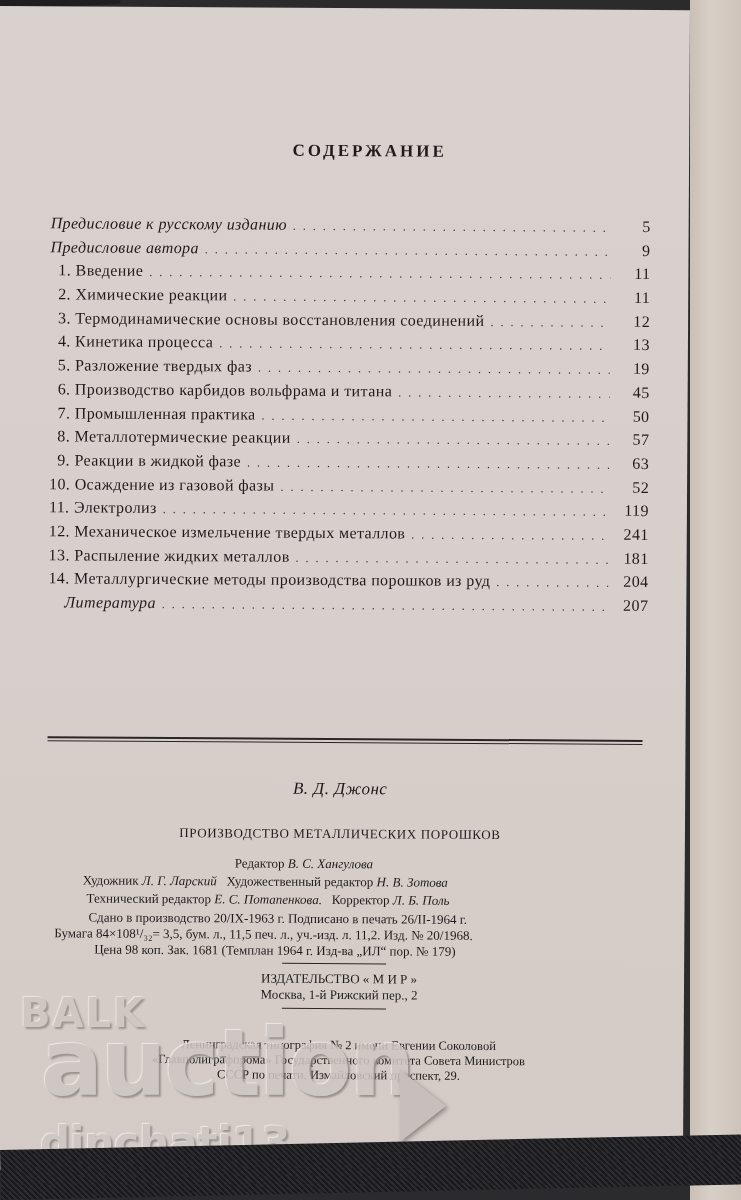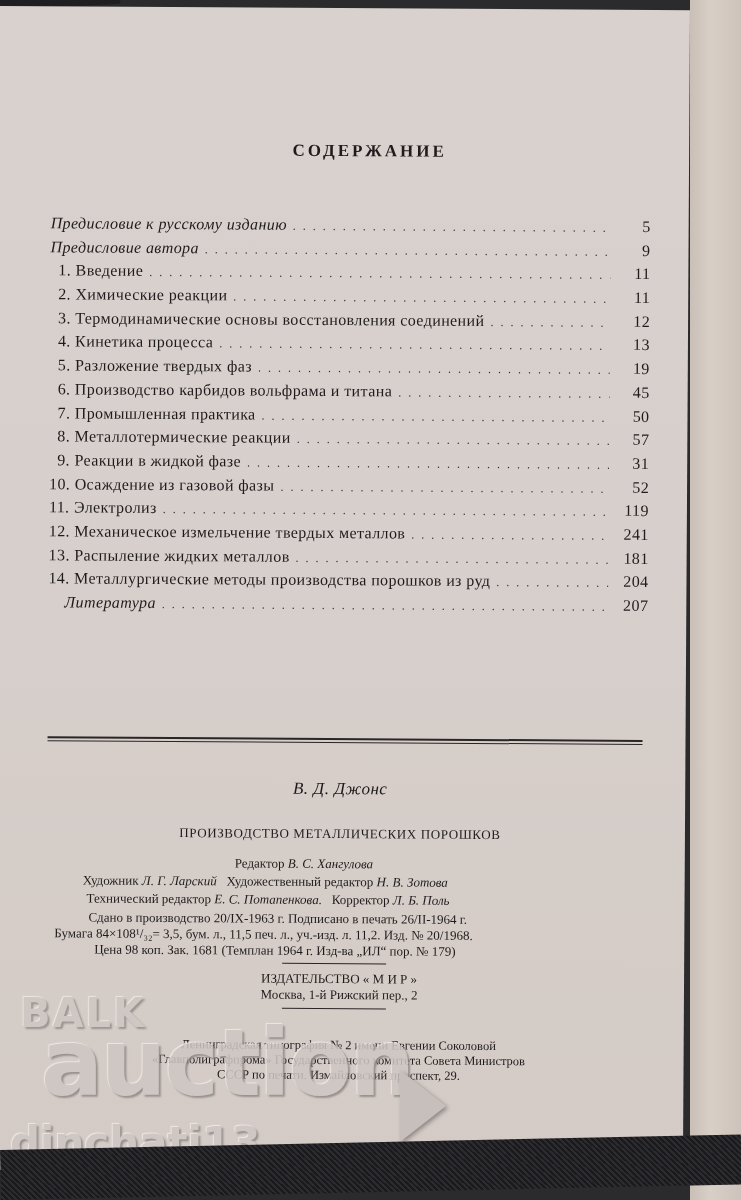--- a/index.html
+++ b/index.html
@@ -67,21 +67,21 @@
       text-shadow: 2px 2px 2px #8d8784, -1px -1px 1px #f2ece9;
       pointer-events: none;
     }
     .wm-top { position: absolute; left: 10px; top: 0; font-size: 40px; letter-spacing: 2px; opacity: 0.8; }
     .wm-main { position: absolute; left: 0; top: 20px; font-size: 92px; letter-spacing: -2px; opacity: 0.85; margin-left: 31px; }
     .wm-arrow {
       position: absolute; left: 390px; top: 80px; width: 0; height: 0;
       border-top: 36px solid transparent; border-bottom: 36px solid transparent;
       border-left: 46px solid #c7bfbb; filter: drop-shadow(2px 2px 2px #8d8784);
     }
-    .wm-user { position: absolute; left: 0; top: 128px; font-size: 42px; opacity: 0.85; }
+    .wm-user { position: absolute; left: 30px; top: 128px; font-size: 42px; opacity: 0.85; }
   </style>
 </head>
 <body>
 
 <div class="top-shadow"></div>
 <div class="page-edge"></div>
 
 <div class="page">
   <div class="toc-title">СОДЕРЖАНИЕ</div>
 
@@ -132,21 +132,21 @@
         <span class="page-num">50</span>
       </div>
       <div class="toc-row indent">
         <span class="label">8. Металлотермические реакции</span>
         <span class="dots">................................................................................</span>
         <span class="page-num">57</span>
       </div>
       <div class="toc-row indent">
         <span class="label">9. Реакции в жидкой фазе</span>
         <span class="dots">................................................................................</span>
-        <span class="page-num">31</span>
+        <span class="page-num">63</span>
       </div>
       <div class="toc-row">
         <span class="label">10. Осаждение из газовой фазы</span>
         <span class="dots">................................................................................</span>
         <span class="page-num">52</span>
       </div>
       <div class="toc-row">
         <span class="label">11. Электролиз</span>
         <span class="dots">................................................................................</span>
         <span class="page-num">119</span>

